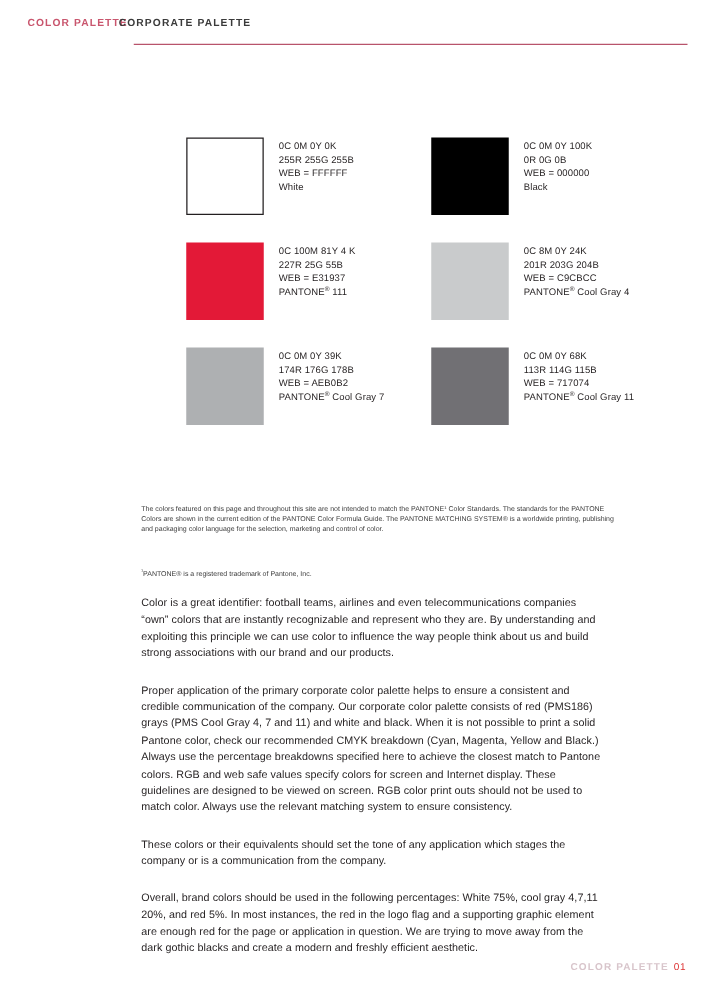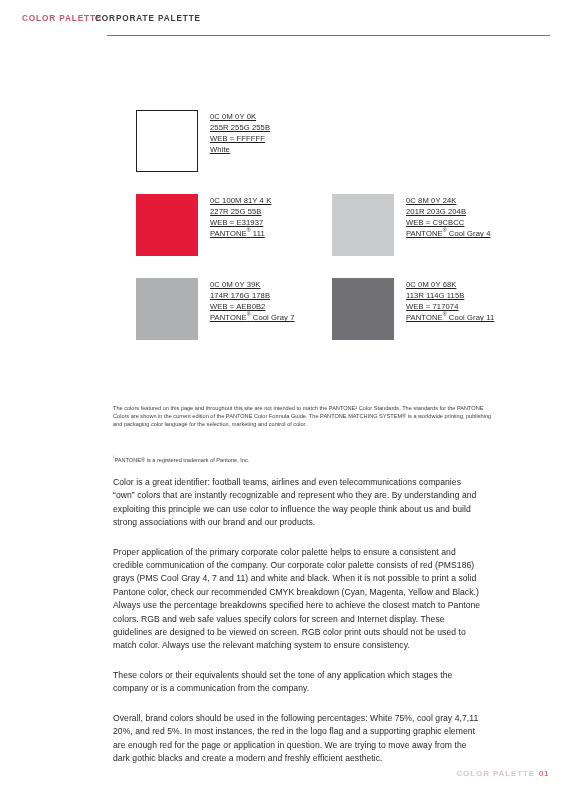--- a/index.html
+++ b/index.html
@@ -49,24 +49,23 @@
     left: 85px;
     right: 0;
     top: 21px;
     height: 1px;
     background: #b8536b;
   }
 
   
   .swatch-grid {
     position: absolute;
-    left: 136px;
+    left: 149px;
     top: 110px;
     width: 392px;
-    text-decoration: underline;
   }
   .swatch-row {
     display: flex;
     margin-bottom: 22px;
   }
   .swatch-cell {
     display: flex;
     width: 196px;
     box-sizing: border-box;
   }
@@ -172,20 +171,29 @@
   <div class="swatch-row">
     <div class="swatch-cell">
       <div class="swatch-chip bordered" style="background:#FFFFFF"></div>
       <div class="swatch-info">
         <div>0C 0M 0Y 0K</div>
         <div>255R 255G 255B</div>
         <div>WEB = FFFFFF</div>
         <div><span>White</span></div>
       </div>
     </div>
+    <div class="swatch-cell">
+      <div class="swatch-chip" style="background:#000000"></div>
+      <div class="swatch-info">
+        <div>0C 0M 0Y 100K</div>
+        <div>0R 0G 0B</div>
+        <div>WEB = 000000</div>
+        <div><span>Black</span></div>
+      </div>
+    </div>
   </div>
 
   <div class="swatch-row">
     <div class="swatch-cell">
       <div class="swatch-chip" style="background:#E31937"></div>
       <div class="swatch-info">
         <div>0C 100M 81Y 4 K</div>
         <div>227R 25G 55B</div>
         <div>WEB = E31937</div>
         <div><span>PANTONE</span><span class="reg">®</span><span> 111</span></div>

